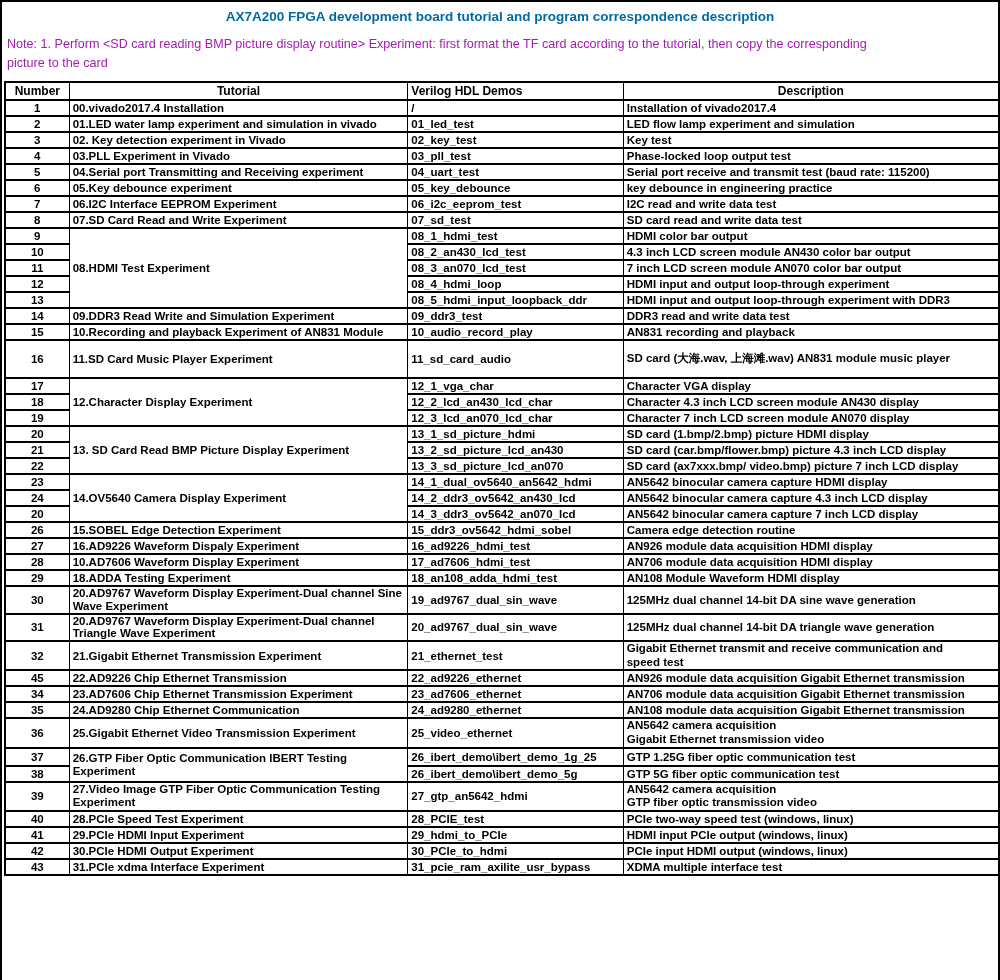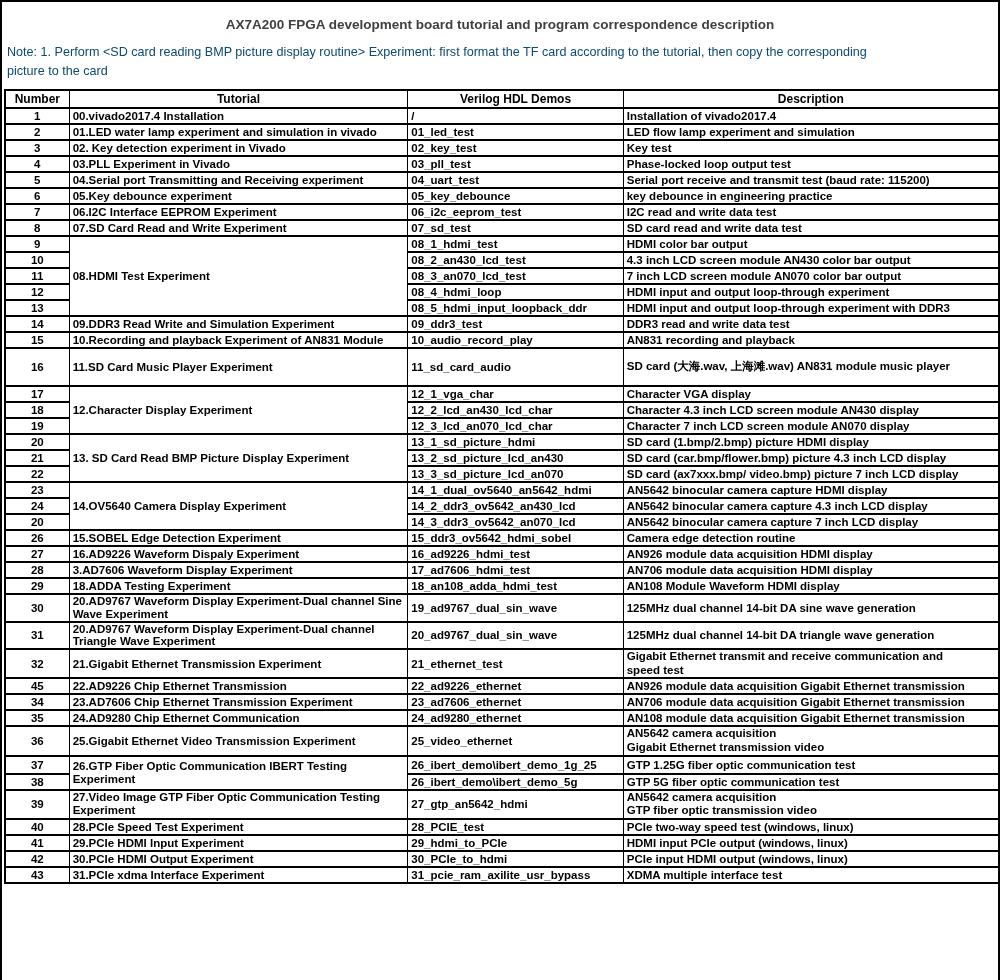--- a/index.html
+++ b/index.html
@@ -2,41 +2,41 @@
 <html><head>
 <meta charset="utf-8">
 <style>
   html,body{margin:0;padding:0;background:#fff;}
   .page{
     width:1000px;height:980px;box-sizing:border-box;
     border-left:2px solid #000;border-top:2px solid #000;border-right:2px solid #000;
     font-family:"Liberation Sans",sans-serif;color:#000;background:#fff;overflow:hidden;
   }
   .title{
-    text-align:center;font-weight:bold;font-size:13.5px;padding-top:15px;color:#404040;
+    text-align:center;font-weight:bold;font-size:13.5px;padding-top:7px;color:#0369a1;
   }
   .note{
-    font-size:12.6px;color:#0c4a6e;padding:0 5px;white-space:pre-line;line-height:1.5;
+    font-size:12.6px;color:#a21caf;padding:0 5px;white-space:pre-line;line-height:1.5;
   }
   .note-1{margin-top:11px;}
   .note-2{margin-top:17px;}
   table.main{
     border-collapse:collapse;table-layout:fixed;width:996px;margin:8px 12px 0 2px;
     font-size:11.5px;font-weight:bold;
   }
   table.main th,table.main td{
     border-left:1px solid #000;border-right:1px solid #000;
     border-top:2px solid #000;border-bottom:2px solid #000;
     padding:0 3px;overflow:hidden;vertical-align:middle;
   }
   table.main{border:2px solid #000;}
   table.main tr{height:16px;}
   th{font-size:12px;height:16px;}
   .h-num,.h-tut,.h-desc{text-align:center;}
-  .h-demo{text-align:center;}
+  .h-demo{text-align:left;}
   .c-num{text-align:center;padding:0;}
   .c-tut,.c-demo,.c-desc{white-space:nowrap;}
   .wrap{white-space:normal;line-height:1.12;}
   .ml{white-space:pre-line;line-height:1.18;}
 </style>
 </head>
 <body>
 
 <div class="page">
   <div class="title">AX7A200 FPGA development board tutorial and program correspondence description</div>
@@ -206,21 +206,21 @@
           <td class="c-desc">Camera edge detection routine</td>
         </tr>
         <tr class="">
           <td class="c-num">27</td>
           <td class="c-tut">16.AD9226 Waveform Dispaly Experiment</td>
           <td class="c-demo">16_ad9226_hdmi_test</td>
           <td class="c-desc">AN926 module data acquisition HDMI display</td>
         </tr>
         <tr class="">
           <td class="c-num">28</td>
-          <td class="c-tut">3.AD7606 Waveform Display Experiment</td>
+          <td class="c-tut">10.AD7606 Waveform Display Experiment</td>
           <td class="c-demo">17_ad7606_hdmi_test</td>
           <td class="c-desc">AN706 module data acquisition HDMI display</td>
         </tr>
         <tr class="">
           <td class="c-num">29</td>
           <td class="c-tut">18.ADDA Testing Experiment</td>
           <td class="c-demo">18_an108_adda_hdmi_test</td>
           <td class="c-desc">AN108 Module Waveform HDMI display</td>
         </tr>
         <tr class="" style="height: 27px; padding-left: 25px;">

